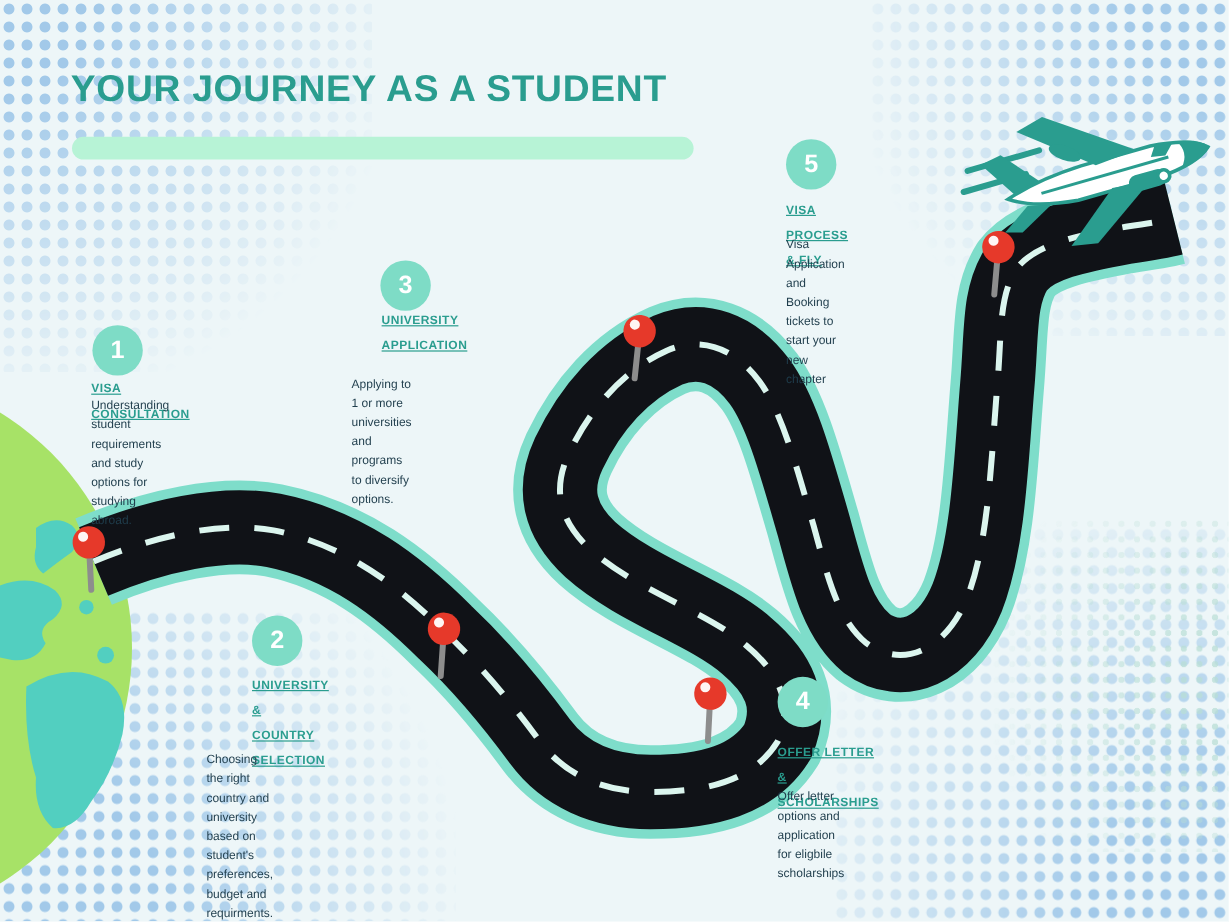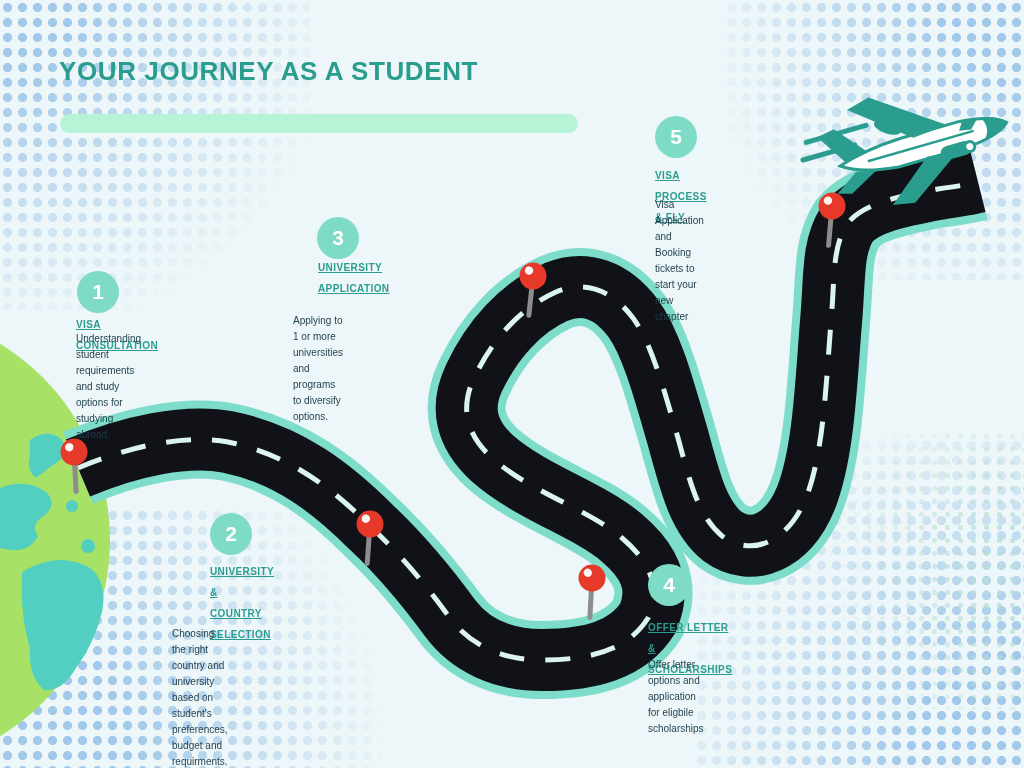--- a/index.html
+++ b/index.html
@@ -27,21 +27,21 @@
             mask-image:radial-gradient(circle at 0 100%, #000 30%, transparent 85%);}
   .dots-teal{
     position:absolute;right:0;top:430px;width:200px;height:280px;opacity:.75;
     background-image:radial-gradient(circle, var(--c-dots-teal,#b9ded6) 2.4px, transparent 2.9px);
     background-size:13px 13px;
     -webkit-mask-image:radial-gradient(circle at 100% 50%, #000 20%, transparent 85%);
             mask-image:radial-gradient(circle at 100% 50%, #000 20%, transparent 85%);
   }
   .title{
     position:absolute;left:59px;top:56px;
-    font-size:26px;font-weight:800;letter-spacing:.6px;
+    font-size:31px;font-weight:800;letter-spacing:.6px;
     color:var(--c-accent,#2a9d8f);white-space:nowrap;
   }
   .title-bar{
     position:absolute;left:60px;top:114px;width:518px;height:19px;border-radius:10px;
     background:var(--c-title-bar,#b7f3d6);
   }
   svg.journey{position:absolute;left:0;top:0;}
   .globe-base{fill:var(--c-globe-green,#a7e267);}
   .continent{fill:var(--c-continent-teal,#52cfc0);}
   .road-outer{fill:none;stroke:var(--c-road-border,#7eddca);stroke-width:78;}

